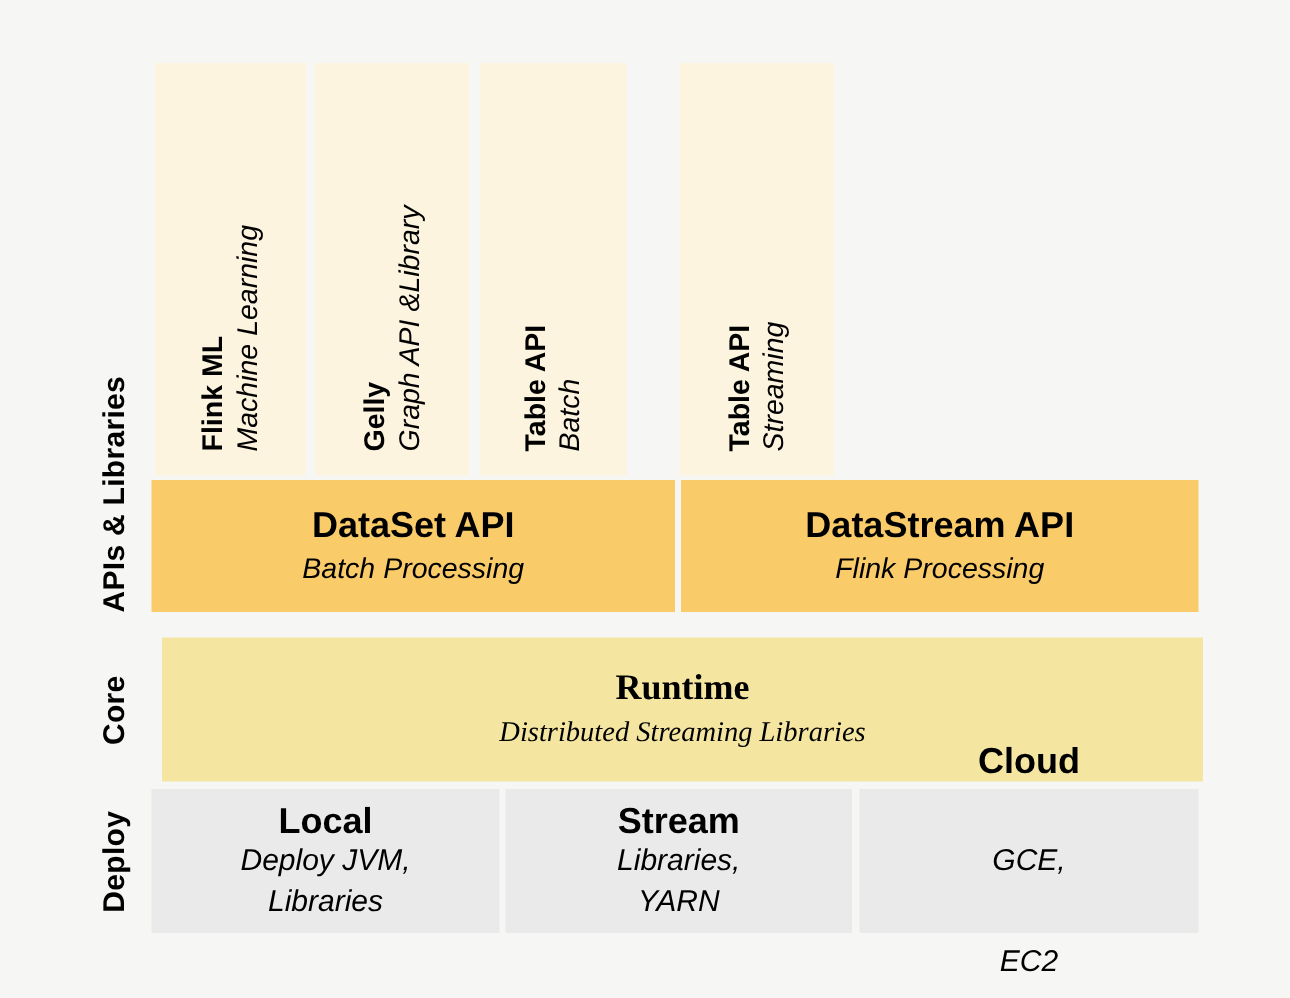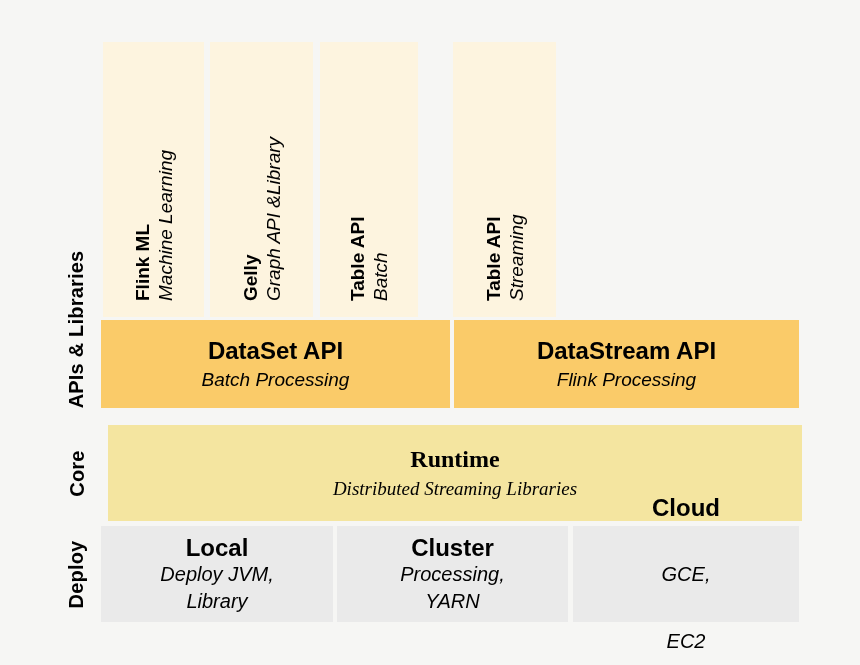--- a/index.html
+++ b/index.html
@@ -103,25 +103,25 @@
   </div>
 
   <div class="band-block core-block" style="left:108px; width:694px;font-family:Liberation Serif, serif;">
     <div class="block-title">Runtime</div>
     <div class="block-sub">Distributed Streaming Libraries</div>
   </div>
 
   <div class="band-block deploy-block" style="left:101px; width:232px;">
     <div class="deploy-title">Local</div>
     <div class="deploy-line">Deploy JVM,</div>
-    <div class="deploy-line">Library</div>
+    <div class="deploy-line">Libraries</div>
   </div>
   <div class="band-block deploy-block" style="left:337px; width:231px;">
-    <div class="deploy-title">Cluster</div>
-    <div class="deploy-line">Processing,</div>
+    <div class="deploy-title">Stream</div>
+    <div class="deploy-line">Libraries,</div>
     <div class="deploy-line">YARN</div>
   </div>
   <div class="band-block deploy-block" style="left:573px; width:226px;gap:40px;">
     <div class="deploy-title">Cloud</div>
     <div class="deploy-line">GCE,</div>
     <div class="deploy-line">EC2</div>
   </div>
 
 </div>
 

